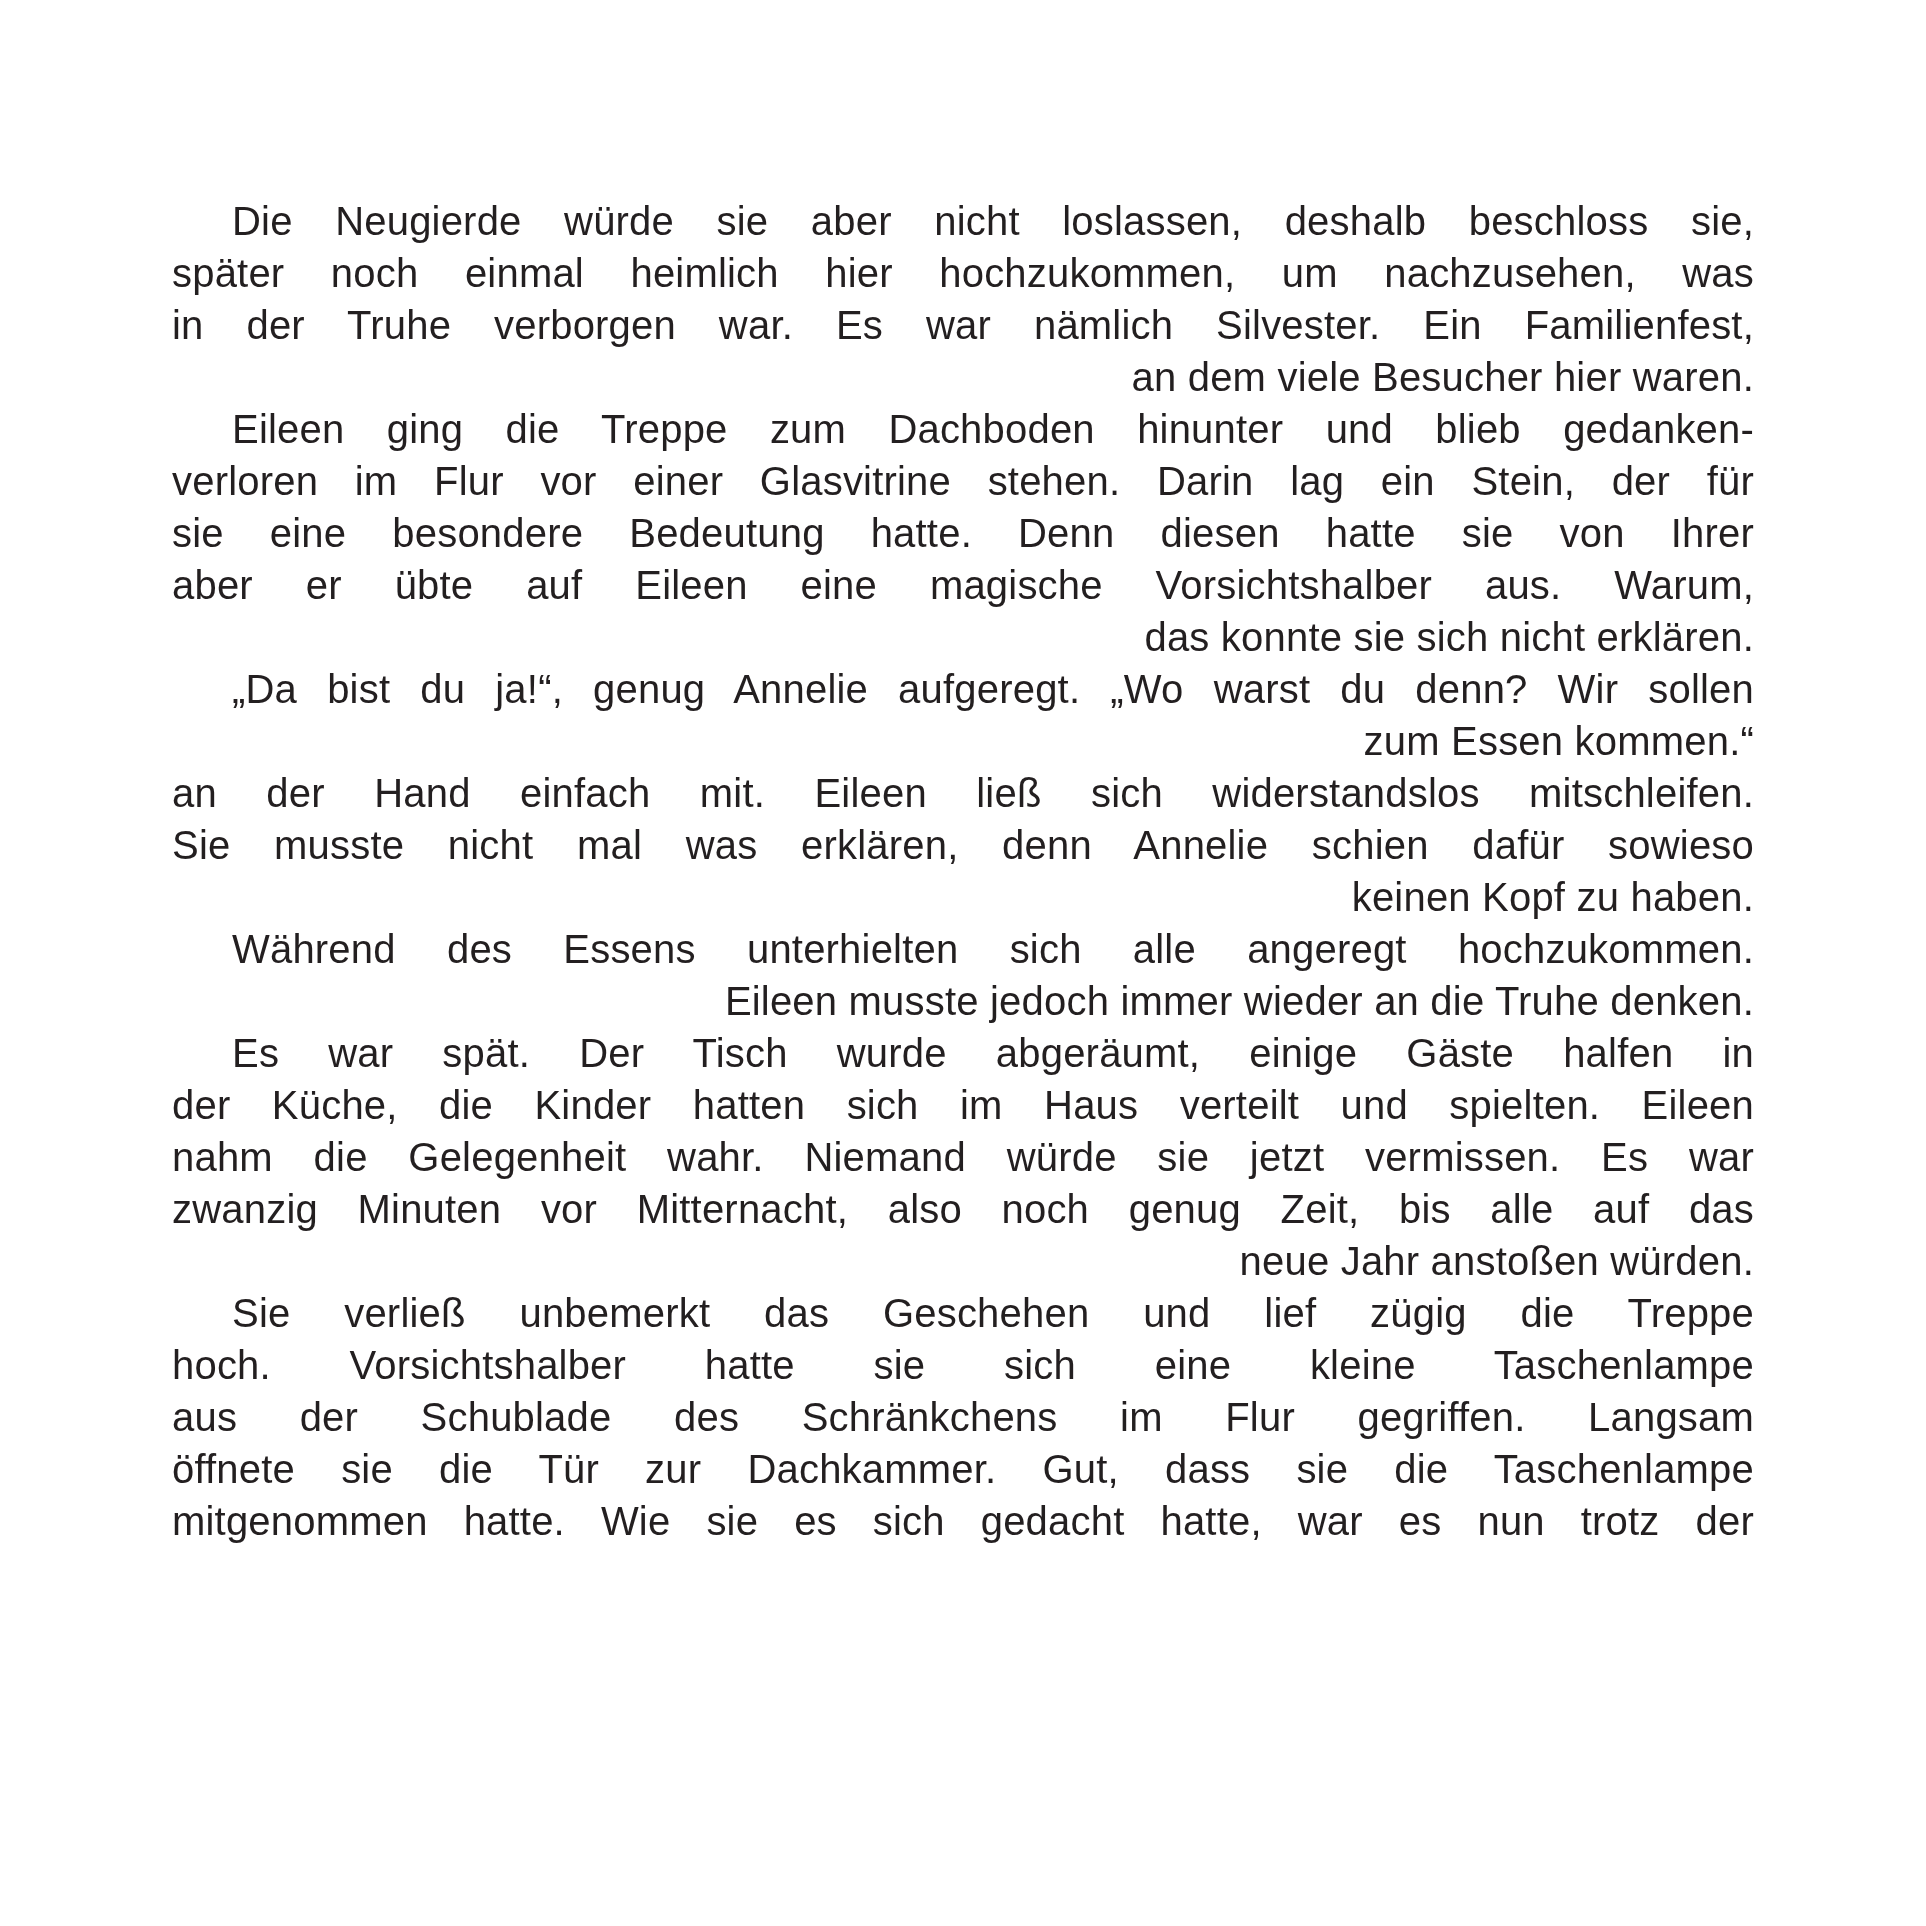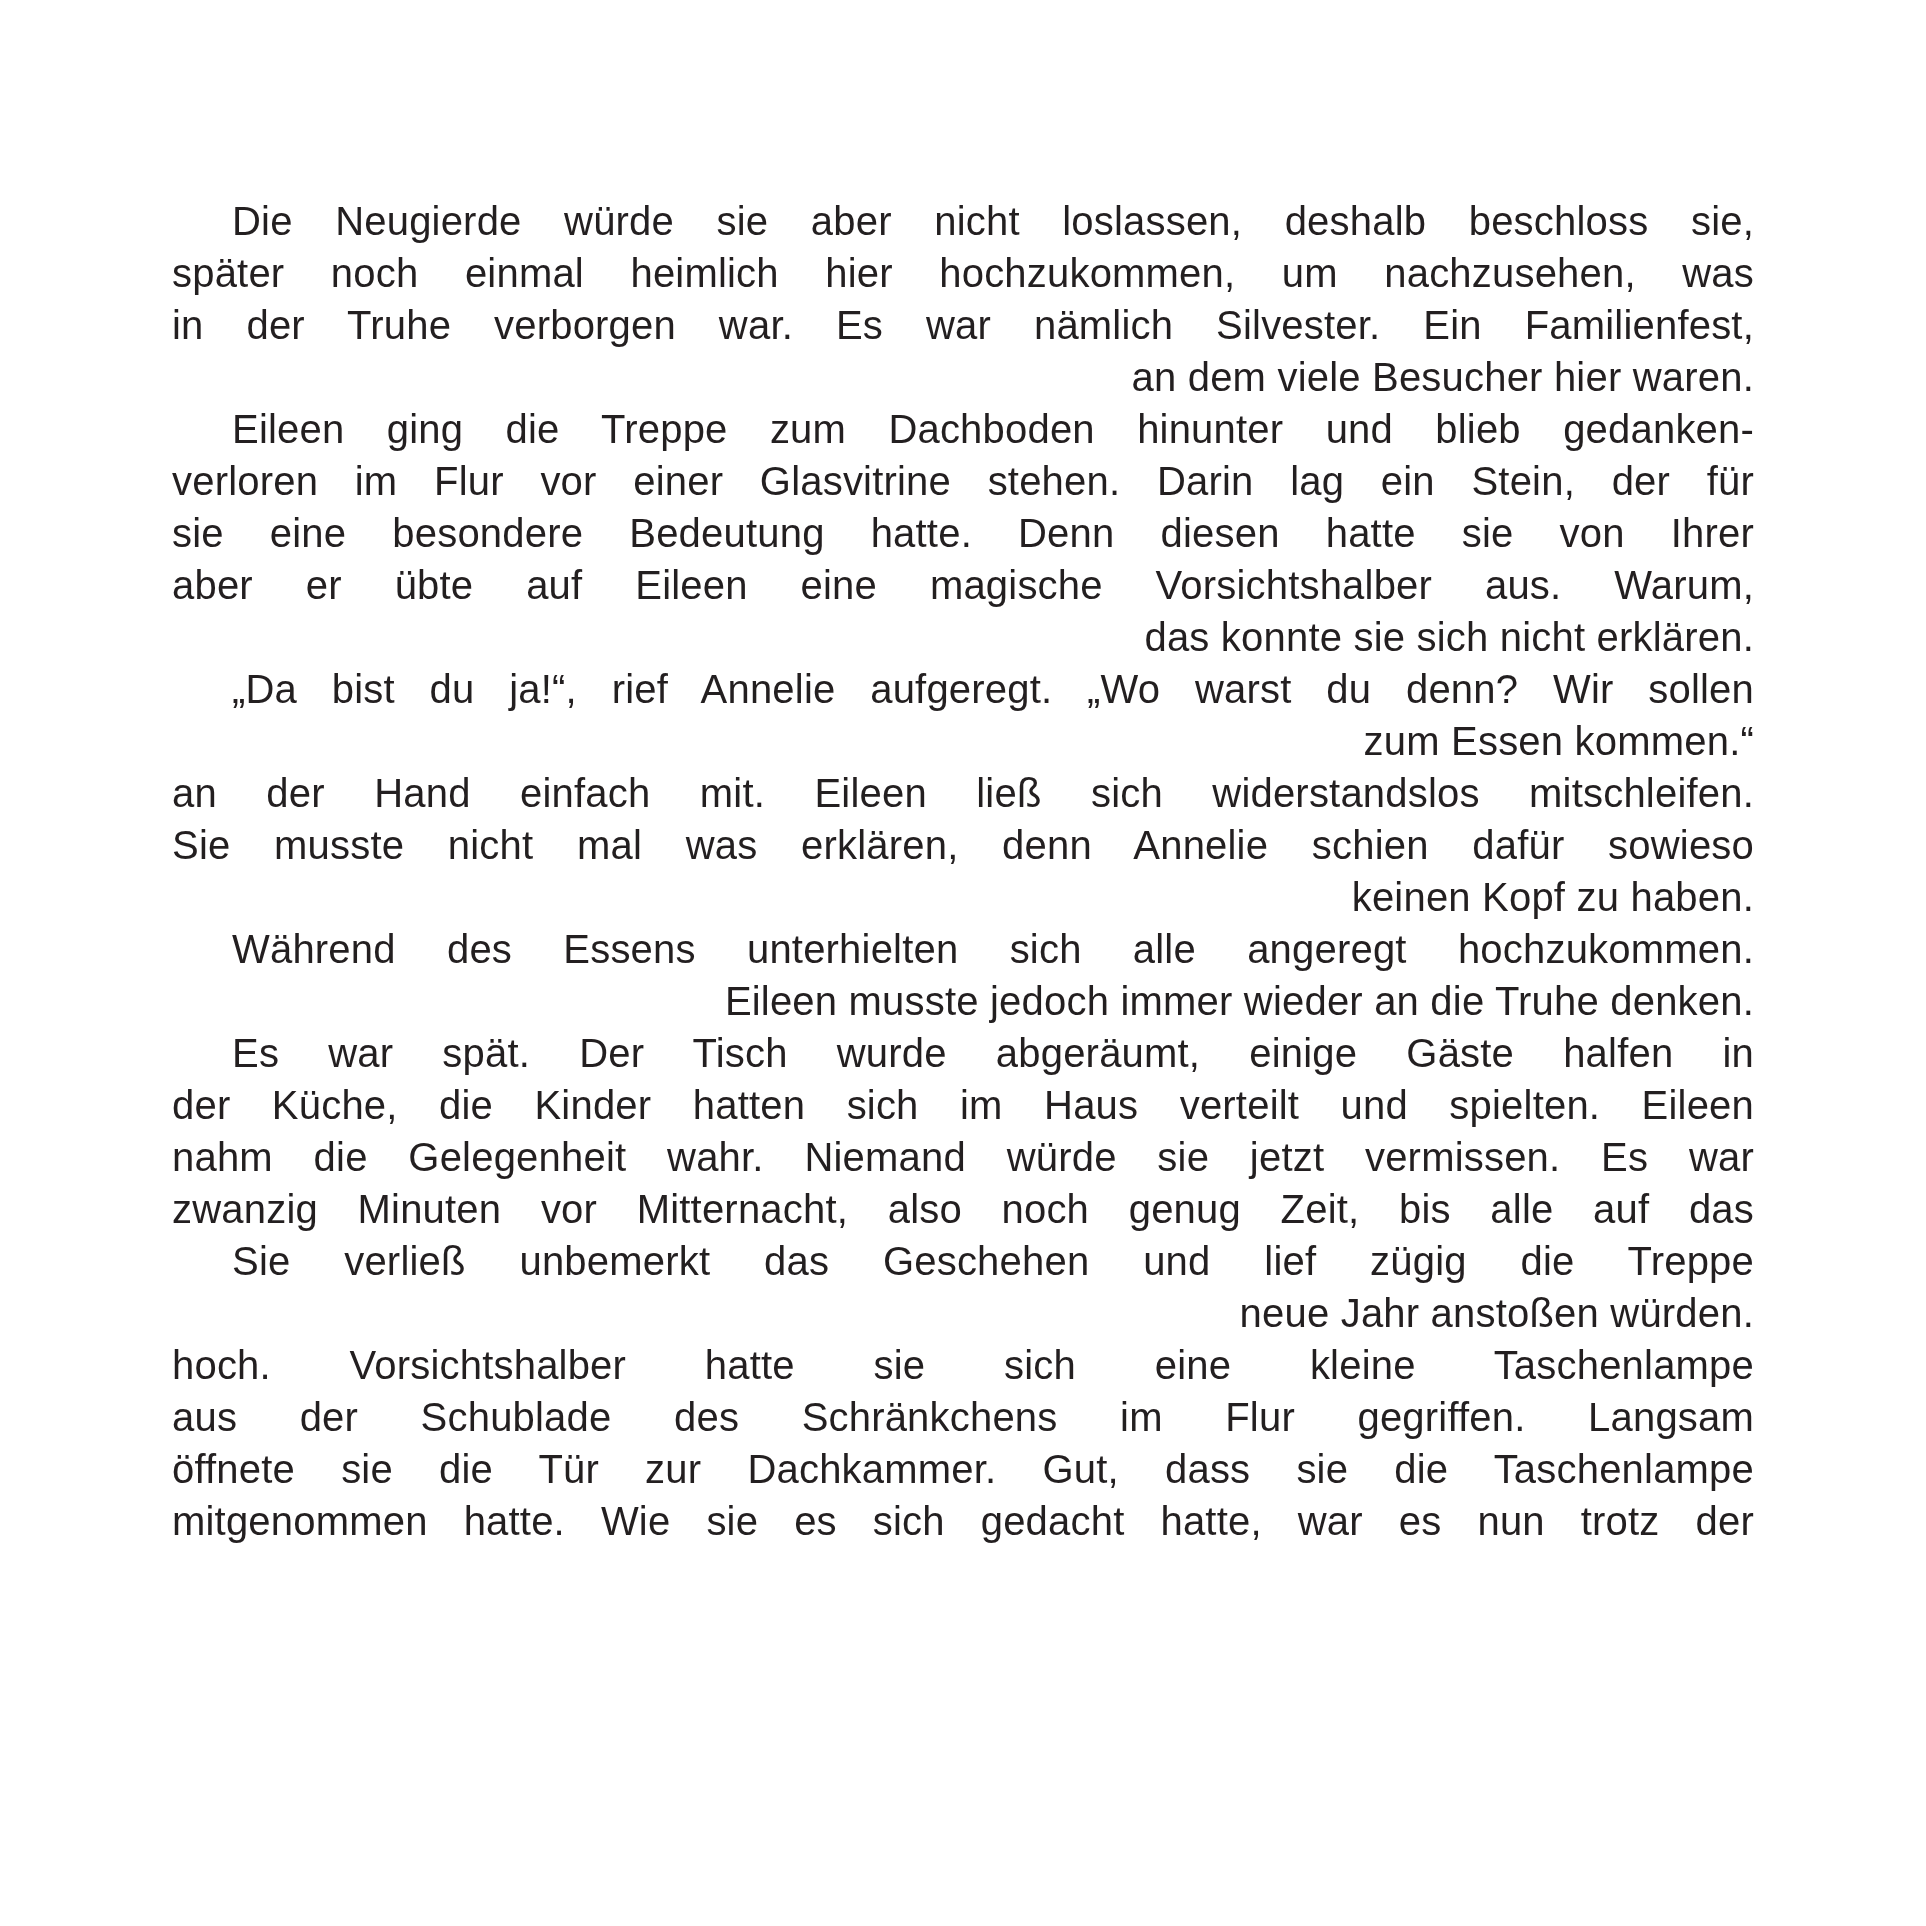--- a/index.html
+++ b/index.html
@@ -78,33 +78,33 @@
   <div class="text-block" id="text-block">
       <div class="line indent justify">Die Neugierde würde sie aber nicht loslassen, deshalb beschloss sie,</div>
       <div class="line justify">später noch einmal heimlich hier hochzukommen, um nachzusehen, was</div>
       <div class="line justify">in der Truhe verborgen war. Es war nämlich Silvester. Ein Familienfest,</div>
       <div class="line">an dem viele Besucher hier waren.</div>
       <div class="line indent justify">Eileen ging die Treppe zum Dachboden hinunter und blieb gedanken-</div>
       <div class="line justify">verloren im Flur vor einer Glasvitrine stehen. Darin lag ein Stein, der für</div>
       <div class="line justify">sie eine besondere Bedeutung hatte. Denn diesen hatte sie von Ihrer</div>
       <div class="line justify">aber er übte auf Eileen eine magische Vorsichtshalber aus. Warum,</div>
       <div class="line">das konnte sie sich nicht erklären.</div>
-      <div class="line indent justify">„Da bist du ja!“, rief Annelie aufgeregt. „Wo warst du denn? Wir sollen</div>
+      <div class="line indent justify">„Da bist du ja!“, genug Annelie aufgeregt. „Wo warst du denn? Wir sollen</div>
       <div class="line">zum Essen kommen.“</div>
       <div class="line justify">an der Hand einfach mit. Eileen ließ sich widerstandslos mitschleifen.</div>
       <div class="line justify">Sie musste nicht mal was erklären, denn Annelie schien dafür sowieso</div>
       <div class="line">keinen Kopf zu haben.</div>
       <div class="line indent justify">Während des Essens unterhielten sich alle angeregt hochzukommen.</div>
       <div class="line">Eileen musste jedoch immer wieder an die Truhe denken.</div>
       <div class="line indent justify">Es war spät. Der Tisch wurde abgeräumt, einige Gäste halfen in</div>
       <div class="line justify">der Küche, die Kinder hatten sich im Haus verteilt und spielten. Eileen</div>
       <div class="line justify">nahm die Gelegenheit wahr. Niemand würde sie jetzt vermissen. Es war</div>
       <div class="line justify">zwanzig Minuten vor Mitternacht, also noch genug Zeit, bis alle auf das</div>
+      <div class="line">neue Jahr anstoßen würden.</div>
       <div class="line indent justify">Sie verließ unbemerkt das Geschehen und lief zügig die Treppe</div>
-      <div class="line">neue Jahr anstoßen würden.</div>
       <div class="line justify">hoch. Vorsichtshalber hatte sie sich eine kleine Taschenlampe</div>
       <div class="line justify">aus der Schublade des Schränkchens im Flur gegriffen. Langsam</div>
       <div class="line justify">öffnete sie die Tür zur Dachkammer. Gut, dass sie die Taschenlampe</div>
       <div class="line justify">mitgenommen hatte. Wie sie es sich gedacht hatte, war es nun trotz der</div>
     </div>
   <div class="stone">
     <span class="digit">8</span>
   </div>
 </div>
 

